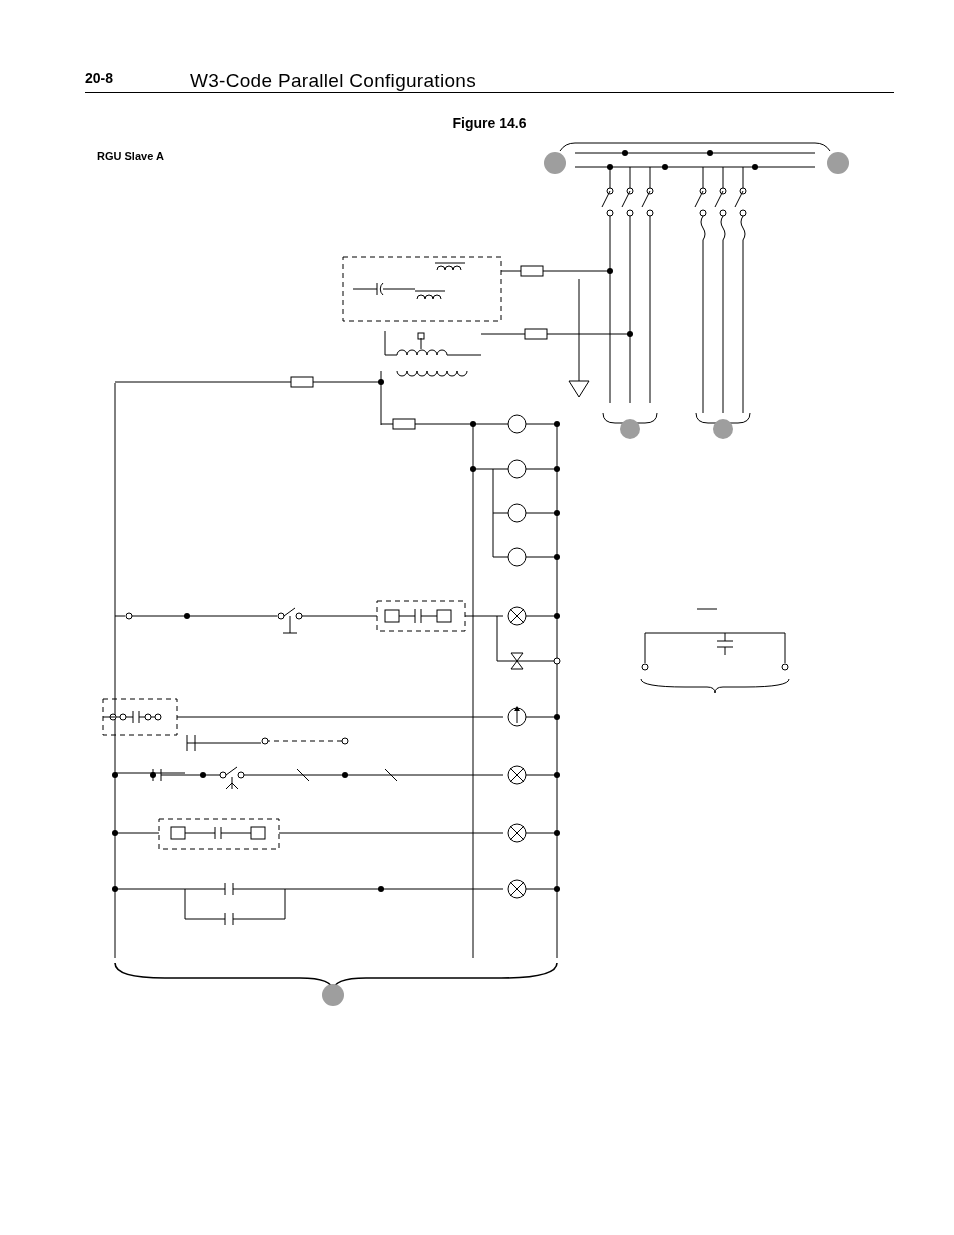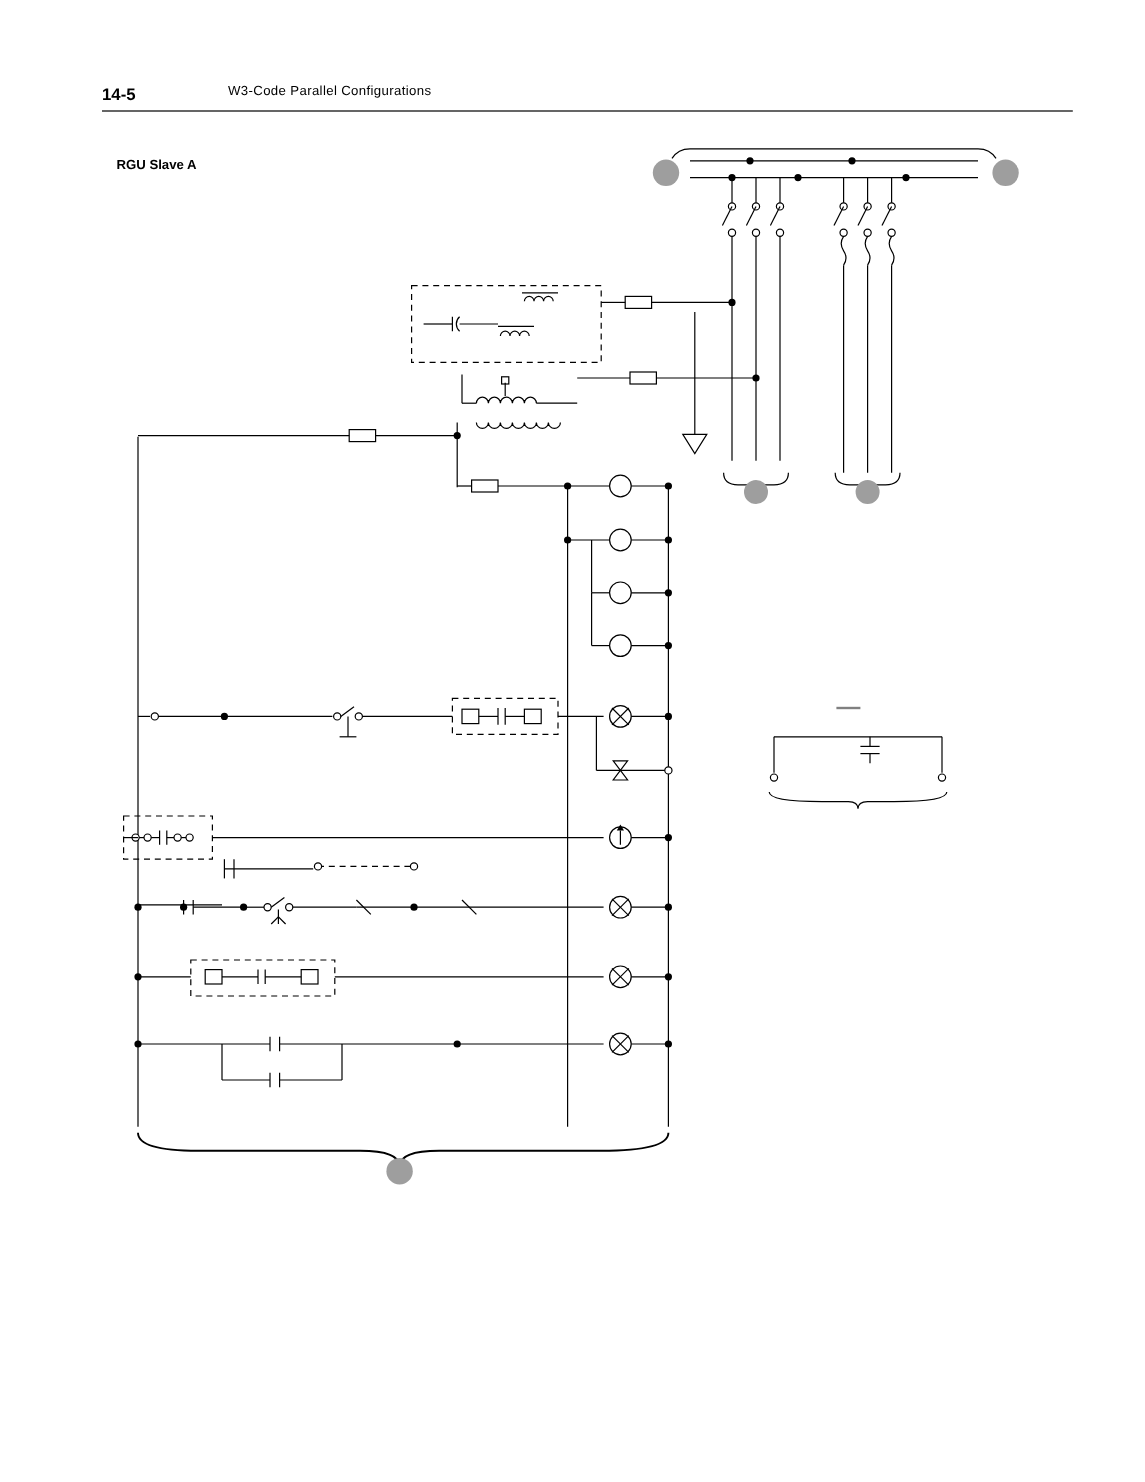--- a/index.html
+++ b/index.html
@@ -24,21 +24,21 @@
     position: absolute;
     left: 0;
     top: 0;
     font-weight: 700;
     font-size: 14px;
   }
   .hdr .title {
     position: absolute;
     left: 105px;
     top: 0;
-    font-size: 11px;
+    font-size: 19px;
     letter-spacing: .3px;
   }
   .hdr-rule {
     position: absolute;
     left: 0;
     right: 0;
     top: 22px;
     border-top: 1.5px solid #000;
   }
   .fig-title {
@@ -57,26 +57,27 @@
   .gdot { fill: #9e9e9e; }
   .lblb { font: 700 11px Arial, Helvetica, sans-serif; fill: #000; }
   .grey { fill: #808080; }
 </style>
 </head>
 <body>
 
 <div class="page">
 
   <div class="hdr">
-    <span class="pagenum">14-5</span>
+    <span class="pagenum">20-8</span>
     <span class="title">W3-Code Parallel Configurations</span>
     <div class="hdr-rule"></div>
   </div>
 
   <div class="fig-title">
+    <div>Figure 14.6</div>
   </div>
 
   <svg width="809" height="900" viewBox="0 0 809 900">
 
     <path class="wire" d="M475 18 Q480 10 490 10 H730 Q740 10 745 18"></path>
     <line class="wire" x1="490" y1="20" x2="730" y2="20"></line>
     <circle class="node" cx="540" cy="20" r="3"></circle>
     <circle class="node" cx="625" cy="20" r="3"></circle>
 
     <line class="wire" x1="490" y1="34" x2="730" y2="34"></line>

